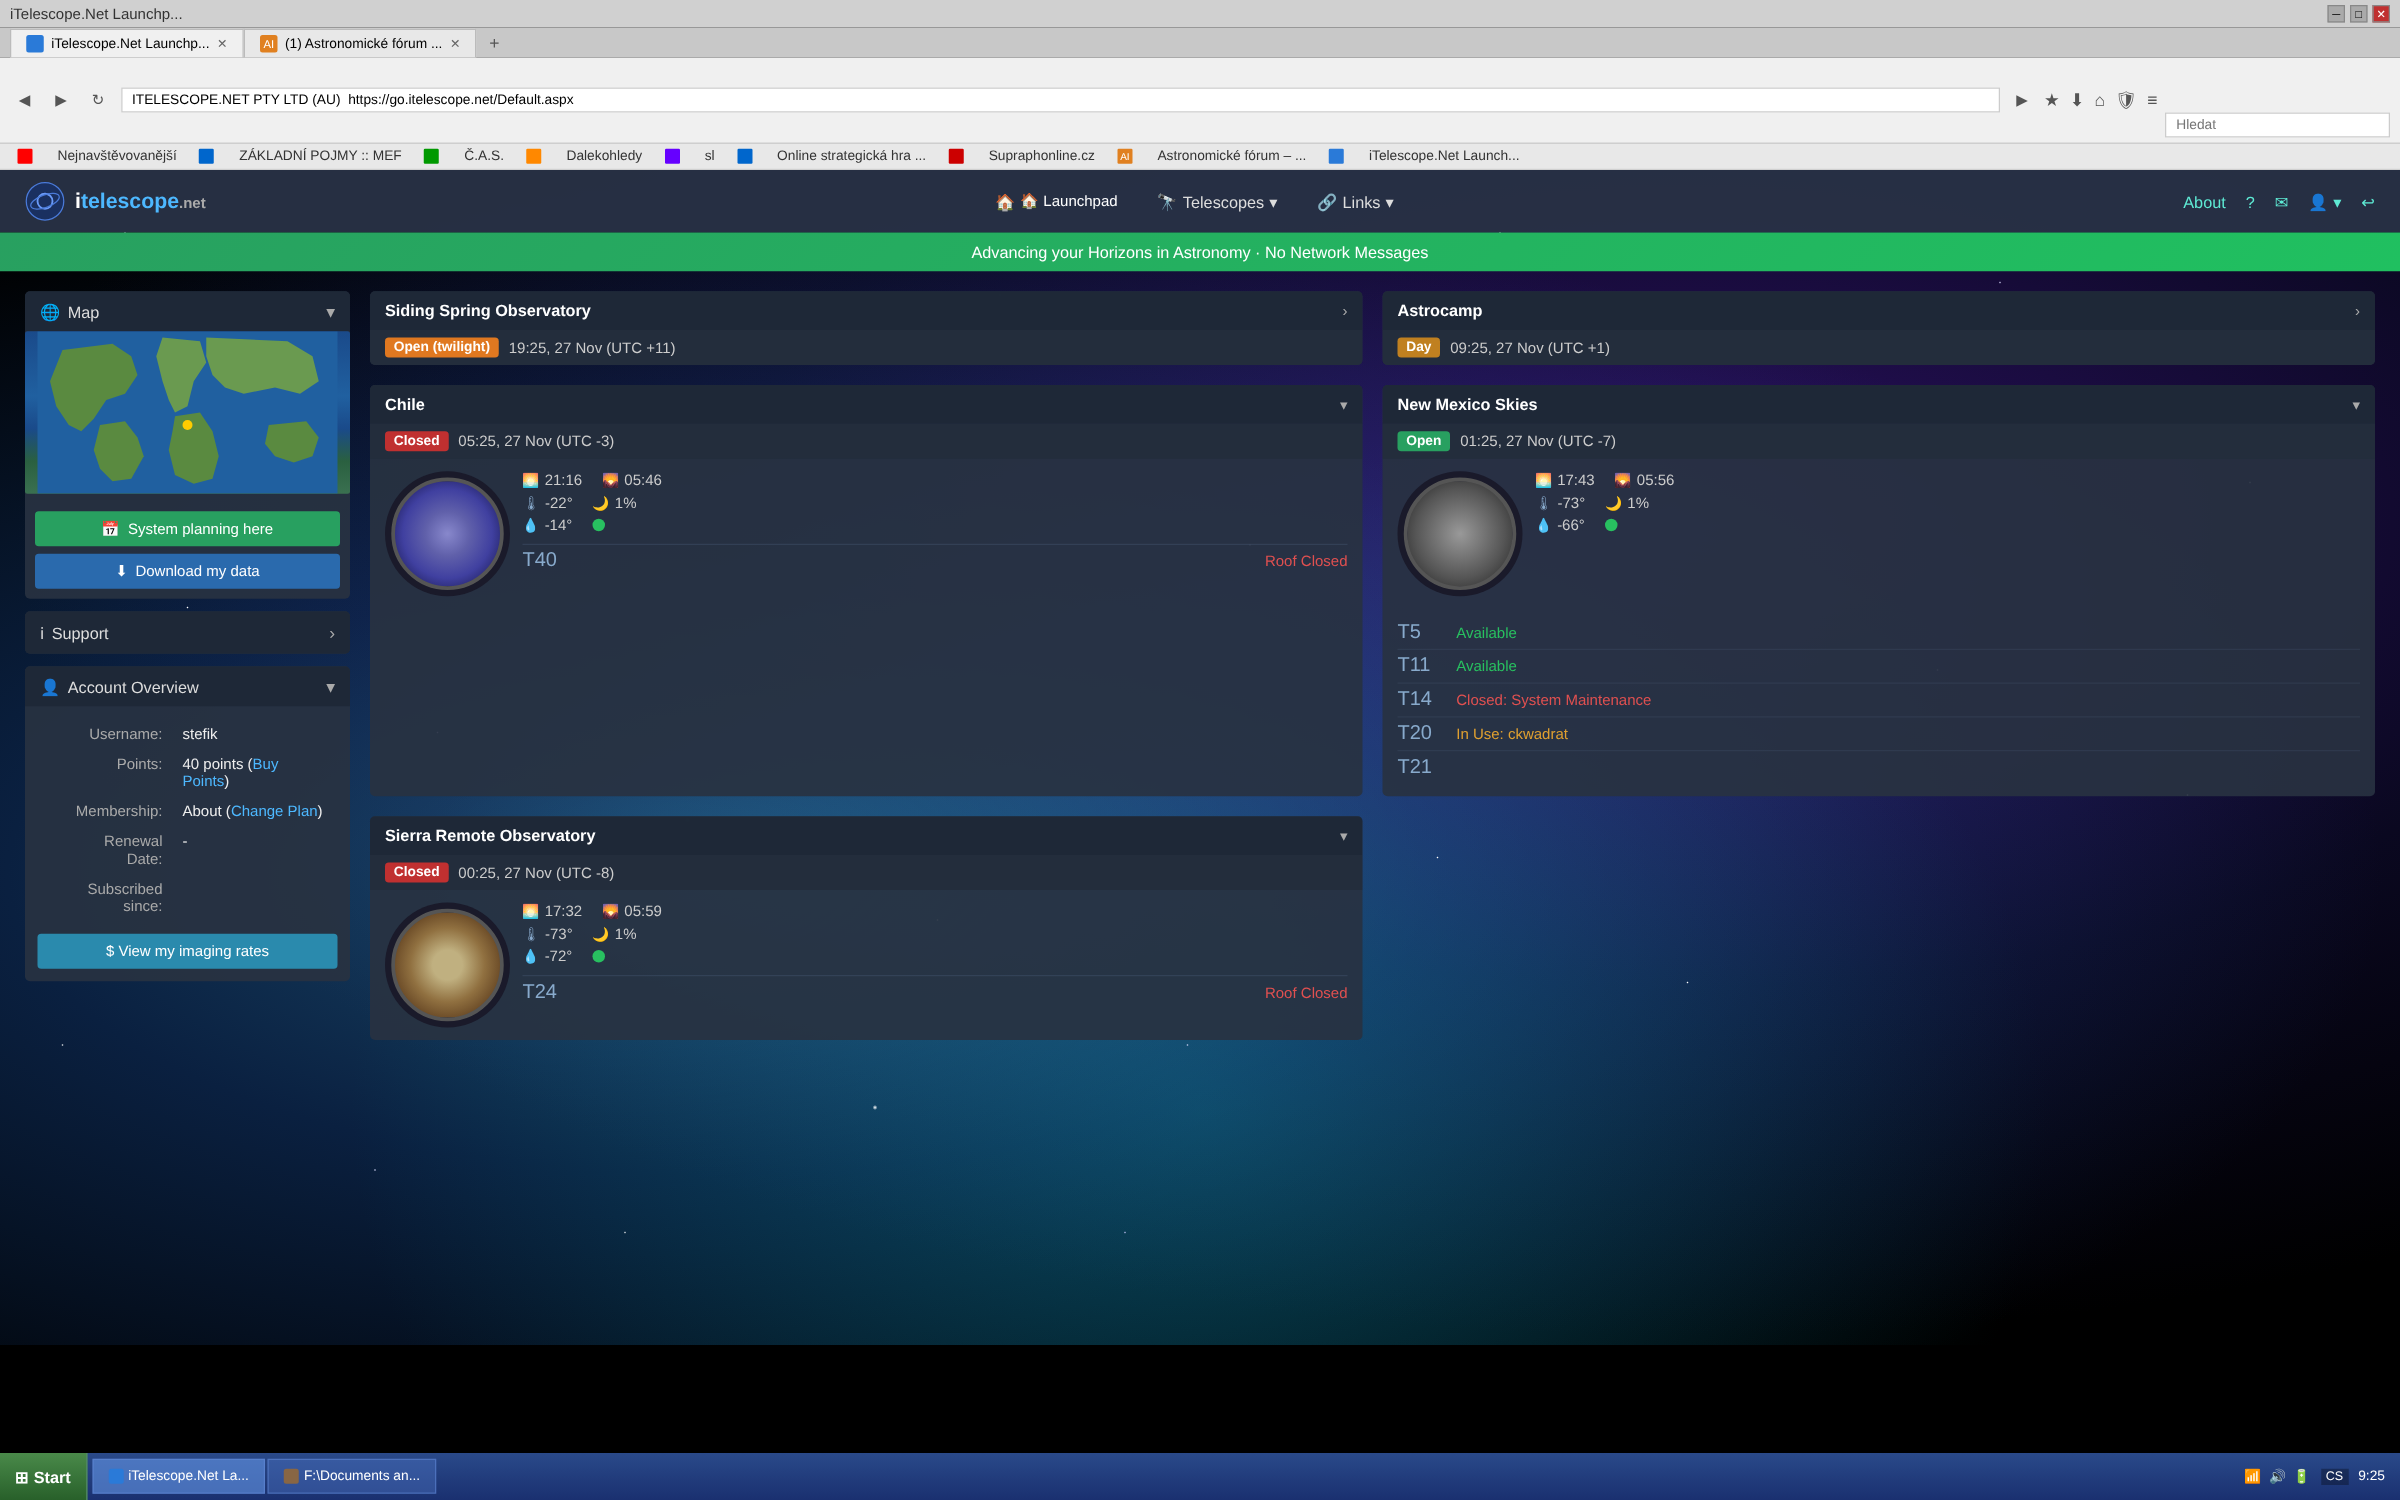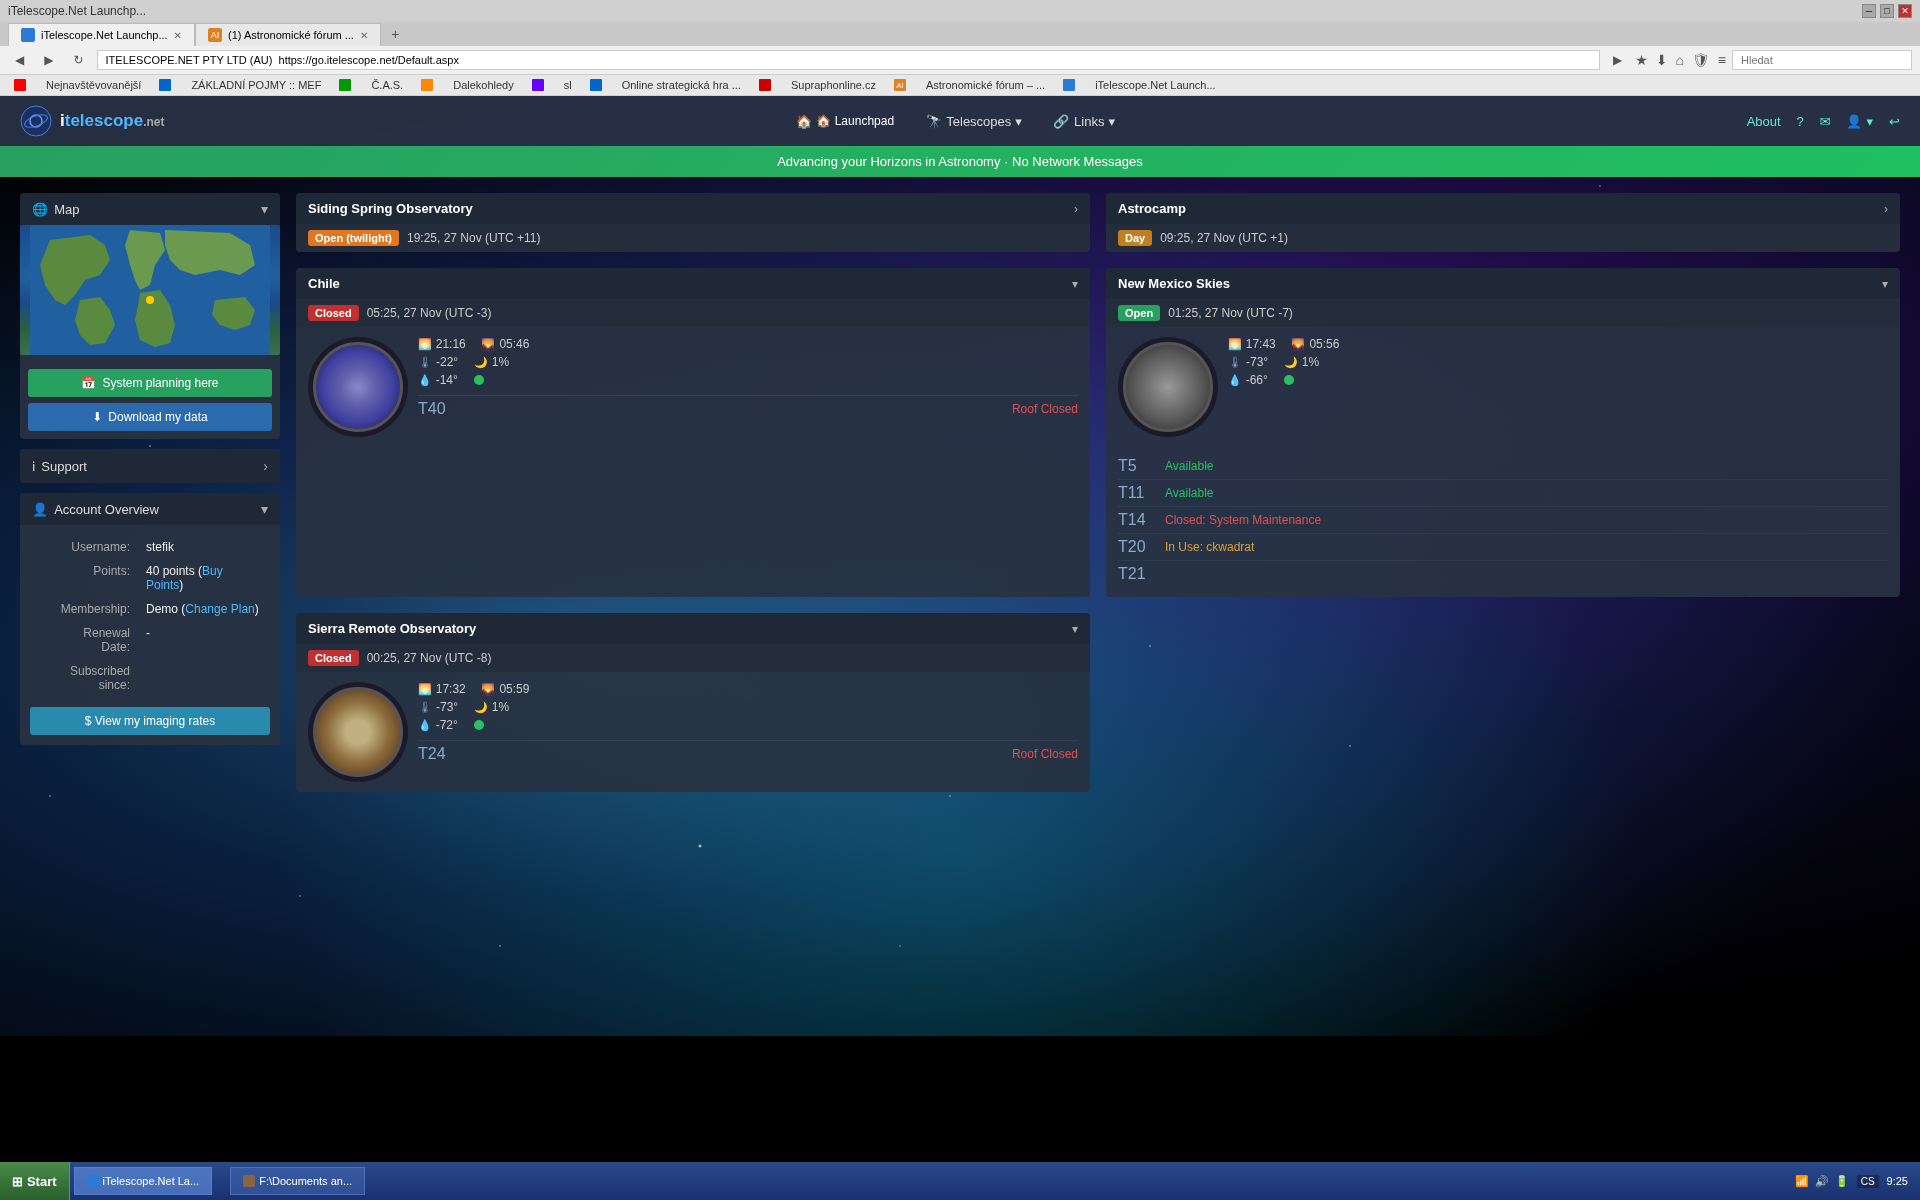--- a/index.html
+++ b/index.html
@@ -133,21 +133,21 @@
     .tel-row { display: flex; gap: 12px; padding: 4px 0; border-bottom: 1px solid rgba(80,100,130,0.2); align-items: center; }
     .tel-row:last-child { border-bottom: none; }
     .tel-row .tel-id { width: 35px; }
     .tel-row .tel-status { flex: 1; }
 
     .green-dot { display: inline-block; width: 10px; height: 10px; background: #28c060; border-radius: 50%; }
 
     
     .taskbar { position: fixed; bottom: 0; left: 0; width: 100%; height: 38px; background: linear-gradient(180deg, #2a4a8a, #1a3070); display: flex; align-items: center; z-index: 100; }
     .start-btn { background: linear-gradient(180deg, #4a8a4a, #28602a); color: #fff; padding: 4px 12px; font-weight: bold; font-size: 13px; cursor: pointer; height: 100%; display: flex; align-items: center; gap: 4px; border-right: 1px solid #5a9a5a; }
-    .taskbar-items { display: flex; align-items: center; gap: 18px; padding: 0 4px; flex: 1; }
+    .taskbar-items { display: flex; align-items: center; gap: 2px; padding: 0 4px; flex: 1; }
     .taskbar-item { background: rgba(80,120,200,0.4); border: 1px solid rgba(100,140,220,0.5); color: #fff; padding: 3px 12px; font-size: 11px; cursor: pointer; height: 28px; display: flex; align-items: center; gap: 4px; }
     .taskbar-item.active { background: rgba(100,150,230,0.6); }
     .taskbar-right { display: flex; align-items: center; gap: 8px; padding: 0 12px; color: #ddd; font-size: 11px; }
     .taskbar-clock { color: #fff; }
     .taskbar-icons { display: flex; gap: 6px; align-items: center; }
     .lang-badge { background: rgba(0,0,0,0.3); color: #fff; padding: 1px 4px; font-size: 10px; }
   </style>
 </head>
 <body>
 
@@ -184,21 +184,21 @@
     <button class="nav-btn">↻</button>
     <input class="address-bar" type="text" value="ITELESCOPE.NET PTY LTD (AU)  https://go.itelescope.net/Default.aspx" style="">
     <button class="nav-btn">▶</button>
     <div class="nav-icons">
       <span class="nav-icon">★</span>
       <span class="nav-icon">⬇</span>
       <span class="nav-icon">⌂</span>
       <span class="nav-icon">🛡</span>
       <span class="nav-icon">≡</span>
     </div>
-    <input class="address-bar" type="text" style="max-width: 180px;" placeholder="Hledat">
+    <input class="address-bar" type="text" style="max-width: 180px; margin-top: 40px;" placeholder="Hledat">
   </div>
 
   <div class="bookmarks-bar">
     <span class="bookmark-item">
       <span class="bookmark-favicon" style="background:#f00;"></span>
       <span>Nejnavštěvovanější</span>
     </span>
     <span class="bookmark-item">
       <span class="bookmark-favicon" style="background:#06c;"></span>
       <span>ZÁKLADNÍ POJMY :: MEF</span>
@@ -354,21 +354,21 @@
             </tr>
             <tr>
               <td>Points:</td>
               <td>
                 <span>40 points (</span><a class="account-link">Buy Points</a><span>)</span>
               </td>
             </tr>
             <tr>
               <td>Membership:</td>
               <td>
-                <span>Demo (</span><a class="account-link">Change Plan</a><span>)</span>
+                <span>About (</span><a class="account-link">Change Plan</a><span>)</span>
               </td>
             </tr>
             <tr>
               <td style="white-space:nowrap;">Renewal<br>Date:</td>
               <td>-</td>
             </tr>
             <tr>
               <td style="white-space:nowrap;">Subscribed<br>since:</td>
               <td></td>
             </tr>

